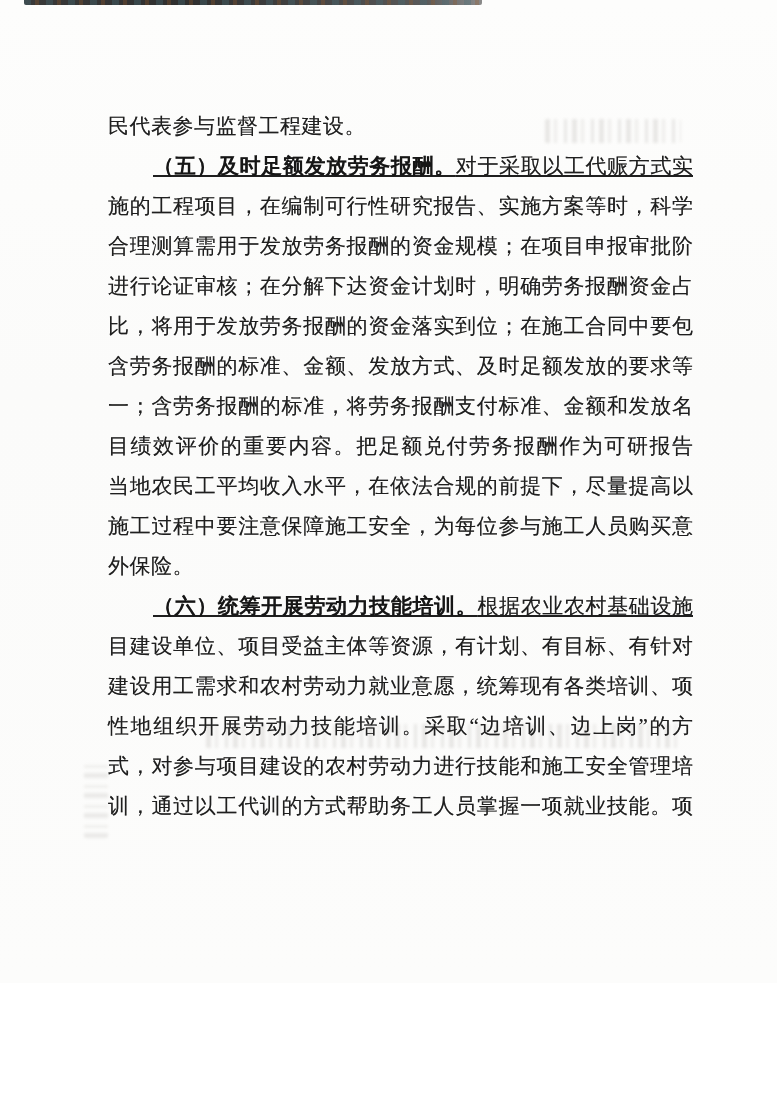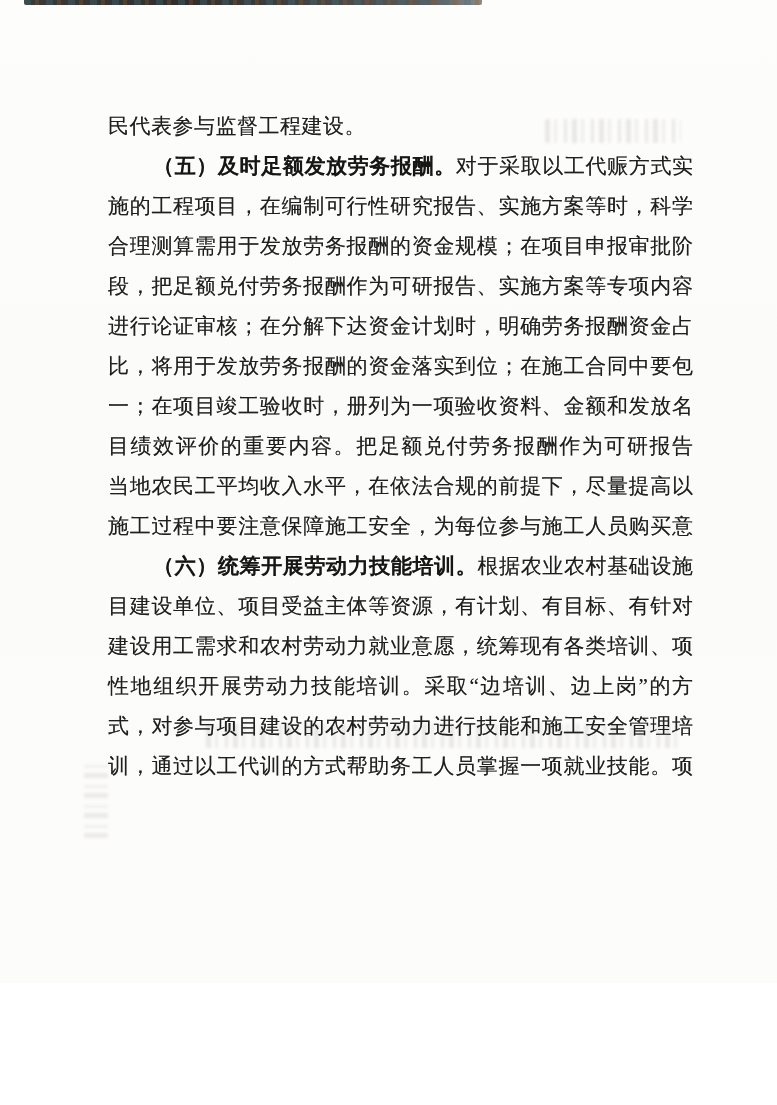--- a/index.html
+++ b/index.html
@@ -53,20 +53,21 @@
   }
   .just {
     white-space: normal;
     text-align: justify;
     text-align-last: justify;
     letter-spacing: 0;
   }
   .para-start {
     padding-left: 45px;
     box-sizing: border-box;
+    text-decoration: underline;
   }
   .bold-head {
     font-weight: 700;
     color: #161616;
   }
   .page-number {
     position: absolute;
     left: 110px;
     top: 1025px;
     font-size: 20px;
@@ -120,41 +121,44 @@
       <span class="bold-head">（五）及时足额发放劳务报酬。</span><span>对于采取以工代赈方式实</span>
     </div>
 
     <div class="line just">
       <span>施的工程项目，在编制可行性研究报告、实施方案等时，科学</span>
     </div>
     <div class="line just">
       <span>合理测算需用于发放劳务报酬的资金规模；在项目申报审批阶</span>
     </div>
     <div class="line just">
-      <span>段，把足额兑付劳务报酬作为可研报告、实施方案等专项内容</span>
-    </div>
-    <div class="line just">
       <span>进行论证审核；在分解下达资金计划时，明确劳务报酬资金占</span>
     </div>
     <div class="line just">
       <span>比，将用于发放劳务报酬的资金落实到位；在施工合同中要包</span>
     </div>
     <div class="line just">
-      <span>一；在项目竣工验收时，册列为一项验收资料、金额和发放名</span>
+      <span>含劳务报酬的标准、金额、发放方式、及时足额发放的要求等</span>
+    </div>
+    <div class="line just">
+      <span>一；含劳务报酬的标准，将劳务报酬支付标准、金额和发放名</span>
     </div>
     <div class="line just">
       <span>目绩效评价的重要内容。把足额兑付劳务报酬作为可研报告</span>
     </div>
     <div class="line just">
       <span>当地农民工平均收入水平，在依法合规的前提下，尽量提高以</span>
     </div>
     <div class="line just">
       <span>施工过程中要注意保障施工安全，为每位参与施工人员购买意</span>
     </div>
 
+    <div class="line">
+      <span>外保险。</span>
+    </div>
 
     <div class="line just para-start">
       <span class="bold-head">（六）统筹开展劳动力技能培训。</span><span>根据农业农村基础设施</span>
     </div>
 
     <div class="line just">
       <span>目建设单位、项目受益主体等资源，有计划、有目标、有针对</span>
     </div>
     <div class="line just">
       <span>建设用工需求和农村劳动力就业意愿，统筹现有各类培训、项</span>

